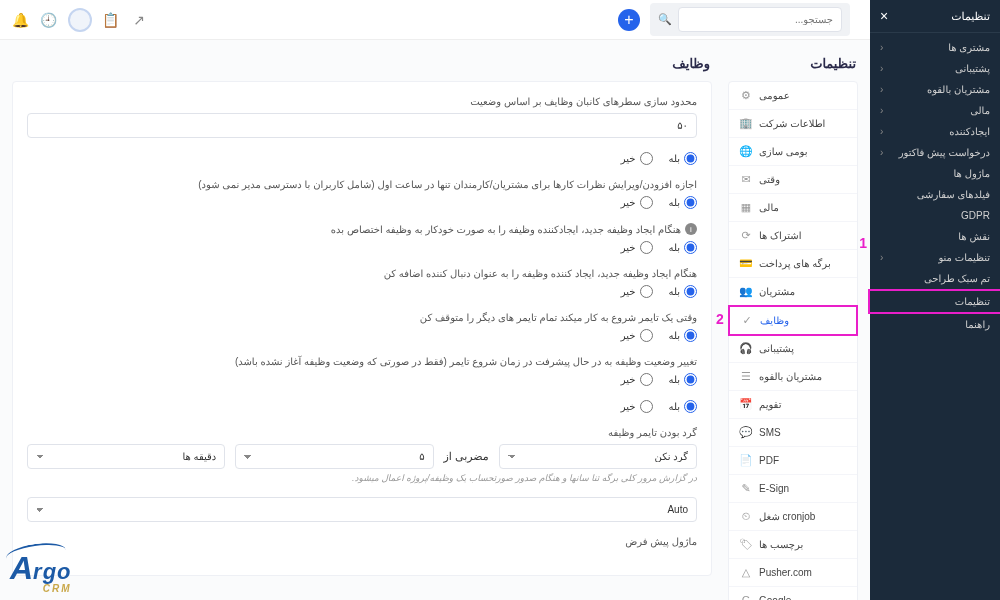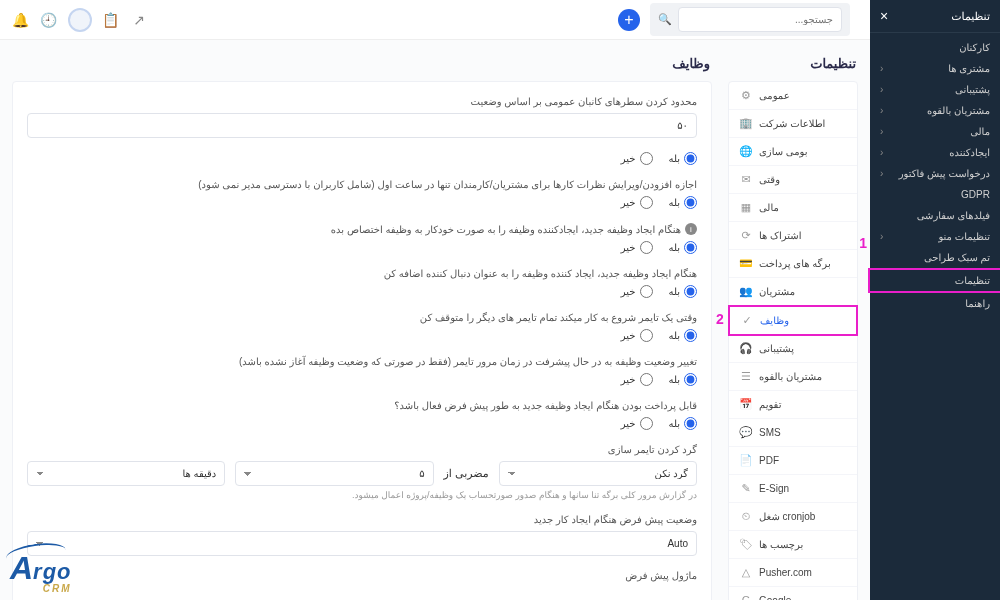--- a/index.html
+++ b/index.html
@@ -51,44 +51,41 @@
 .field { margin-bottom:14px; }
 .field-label { font-size:10px; color:#555; margin-bottom:6px; display:flex; align-items:center; gap:4px; }
 .field-label .info { width:12px; height:12px; border-radius:50%; background:#888; color:#fff; font-size:8px; display:inline-flex; align-items:center; justify-content:center; }
 input[type=text], select { width:100%; padding:6px 8px; border:1px solid #e0e3ea; border-radius:4px; font-size:10px; direction:rtl; background:#fff; color:#333; }
 select { appearance:none; background-image: linear-gradient(45deg, transparent 50%, #888 50%), linear-gradient(135deg, #888 50%, transparent 50%); background-position: 8px center, 12px center; background-size: 4px 4px, 4px 4px; background-repeat: no-repeat; padding-left:20px; }
 .radio-row { display:flex; gap:16px; align-items:center; font-size:10px; }
 .radio-row label { display:flex; align-items:center; gap:4px; cursor:pointer; }
 input[type=radio] { accent-color:#2563eb; }
 .inline-row { display:flex; gap:10px; align-items:center; }
 .inline-row select { width:auto; flex:1; }
-.hint { font-size:9px; color:#999; margin-top:4px; }
+.hint { font-size:9px; color:#999; margin-top:4px;font-style:italic; }
 
 
 .logo { position:fixed; bottom:6px; left:10px; font-family: Arial; font-style: italic; font-weight: bold; direction:ltr; text-align:left; }
 .logo .a { color:#1c5aa6; font-size:32px; display:inline-block; position:relative; }
 .logo .rgo { color:#1c5aa6; font-size:22px; letter-spacing:1px; }
 .logo .crm { color:#c9a84a; font-size:10px; letter-spacing:2px; display:block; text-align:right; margin-top:-4px; }
 .logo .swoosh { position:absolute; width:60px; height:20px; border-top:2px solid #1c5aa6; border-radius:50% 50% 0 0; top:-6px; left:-4px; transform:rotate(-8deg); }
 </style>
 </head>
 <body>
 
 <div class="app">
 
   <aside class="dark-sidebar">
     <div class="dark-sidebar-header">
       <span class="dark-sidebar-title">تنظیمات</span>
       <span class="close-x">×</span>
     </div>
     <ul class="dark-menu" id="dark-menu">
         <li>
-          <span>کارکنان</span>
-        </li>
-        <li>
           <span>مشتری ها</span>
           <span class="chev">‹</span>
         </li>
         <li>
           <span>پشتیبانی</span>
           <span class="chev">‹</span>
         </li>
         <li>
           <span>مشتریان بالقوه</span>
           <span class="chev">‹</span>
@@ -99,24 +96,30 @@
         </li>
         <li>
           <span>ایجادکننده</span>
           <span class="chev">‹</span>
         </li>
         <li>
           <span>درخواست پیش فاکتور</span>
           <span class="chev">‹</span>
         </li>
         <li>
+          <span>ماژول ها</span>
+        </li>
+        <li>
+          <span>فیلدهای سفارشی</span>
+        </li>
+        <li>
           <span>GDPR</span>
         </li>
         <li>
-          <span>فیلدهای سفارشی</span>
+          <span>نقش ها</span>
         </li>
         <li>
           <span>تنظیمات منو</span>
           <span class="chev">‹</span>
         </li>
         <li>
           <span>تم سبک طراحی</span>
         </li>
         <li class="highlight1">
           <span>تنظیمات</span>
@@ -228,21 +231,21 @@
               <span class="icn">G</span>
             </div>
           </div>
       </div>
 
       <div class="form-col">
         <div class="form-title">وظایف</div>
         <div class="form-body">
 
           <div class="field">
-            <div class="field-label">محدود کردن سطرهای کانبان عمومی بر اساس وضعیت</div>
+            <div class="field-label">محدود سازی سطرهای کانبان وظایف بر اساس وضعیت</div>
             <input type="text" value="۵۰" style="">
           </div>
 
           <div class="field">
             <div class="radio-row">
               <label>
                   <input type="radio" name="q1" checked="" style=""> 
                   <span>بله</span>
                 </label>
               <label>
@@ -305,60 +308,58 @@
                   <span>بله</span>
                 </label>
               <label>
                   <input type="radio" name="q5" style=""> 
                   <span>خیر</span>
                 </label>
             </div>
           </div>
 
           <div class="field">
-            <div class="field-label">تغییر وضعیت وظیفه به در حال پیشرفت در زمان مرور تایمر (فقط در صورتی که وضعیت وظیفه آغاز نشده باشد)</div>
+            <div class="field-label">تغییر وضعیت وظیفه به در حال پیشرفت در زمان شروع تایمر (فقط در صورتی که وضعیت وظیفه آغاز نشده باشد)</div>
             <div class="radio-row">
               <label>
                   <input type="radio" name="q6" checked="" style=""> 
                   <span>بله</span>
                 </label>
               <label>
                   <input type="radio" name="q6" style=""> 
                   <span>خیر</span>
                 </label>
             </div>
           </div>
 
           <div class="field">
-            <div class="field-label">قابل پرداخت بودن هنگام ایجاد وظیفه جدید به طور پیش فرض فعال باشد؟</div>
             <div class="radio-row">
               <label>
                   <input type="radio" name="q7" checked="" style=""> 
                   <span>بله</span>
                 </label>
               <label>
                   <input type="radio" name="q7" style=""> 
                   <span>خیر</span>
                 </label>
             </div>
           </div>
 
           <div class="field">
-            <div class="field-label">گرد کردن تایمر سازی</div>
+            <div class="field-label">گرد بودن تایمر وظیفه</div>
             <div class="inline-row">
               <select><option>گرد نکن</option></select>
               <span>مضربی از</span>
               <select><option>۵</option></select>
               <select><option>دقیقه ها</option></select>
             </div>
             <div class="hint">در گزارش مرور کلی برگه تنا سانها و هنگام صدور صورتحساب یک وظیفه/پروژه اعمال میشود.</div>
           </div>
 
           <div class="field">
-            <div class="field-label">وضعیت پیش فرض هنگام ایجاد کار جدید</div>
             <select><option>Auto</option></select>
           </div>
 
           <div class="field">
             <div class="field-label">ماژول پیش فرض</div>
 
           </div>
 
         </div>
       </div>

